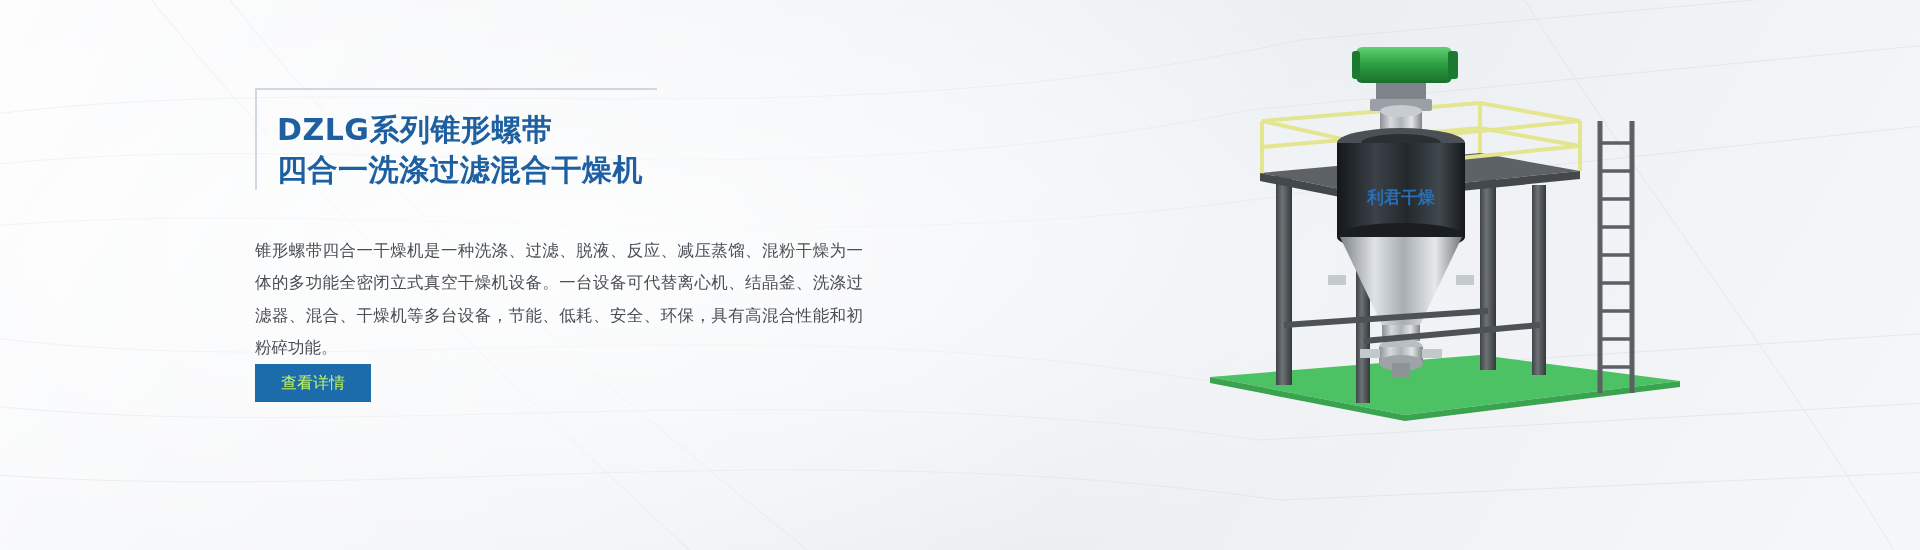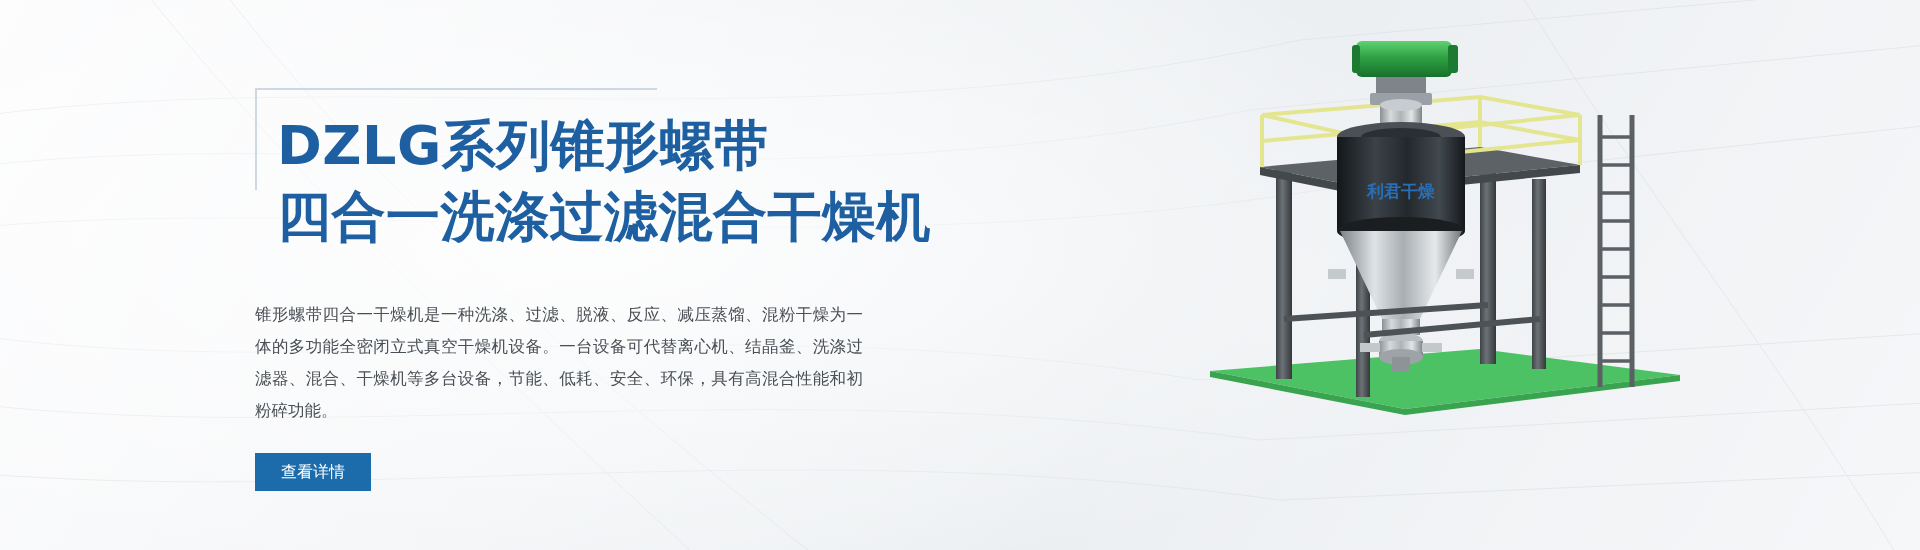--- a/index.html
+++ b/index.html
@@ -39,55 +39,54 @@
     position: absolute;
     left: 0; top: 0;
     width: 400px; height: 100px;
     border-left: 2px solid #cfd8e0;
     border-top: 2px solid #cfd8e0;
     pointer-events: none;
   }
   .title {
     font-family: "DejaVu Sans", "Liberation Sans", sans-serif;
     font-weight: 700;
-    font-size: 54px;
+    font-size: 30px;
     line-height: 1.32;
     letter-spacing: .5px;
     color: #1d5fa0;
     white-space: nowrap;
   }
   .title .line2 { display: block; }
 
   .desc {
     margin-top: 40px;
     width: 608px;
     font-size: 16.5px;
     line-height: 1.95;
     color: #4a4f55;
     text-align: justify;
     font-family: "DejaVu Sans", "Liberation Sans", sans-serif;
   }
 
   .cta {
     display: inline-block;
-    margin-top: 26px;
     padding: 11px 26px;
     background: #1c6bab;
-    color: #ffffff;
+    color: #bef264;
     font-size: 16px;
     line-height: 1;
     border: none;
     cursor: pointer;
     font-family: "DejaVu Sans", "Liberation Sans", sans-serif;
   }
 
   
   .machine {
     position: absolute;
-    right: 180px; top: 19px;
+    right: 180px; top: 25px;
     width: 560px; height: 420px;
   }
   .machine svg { width: 100%; height: 100%; display: block; }
 </style>
 </head>
 <body>
 
 <div class="banner">
 
   <div class="bg-lines">

